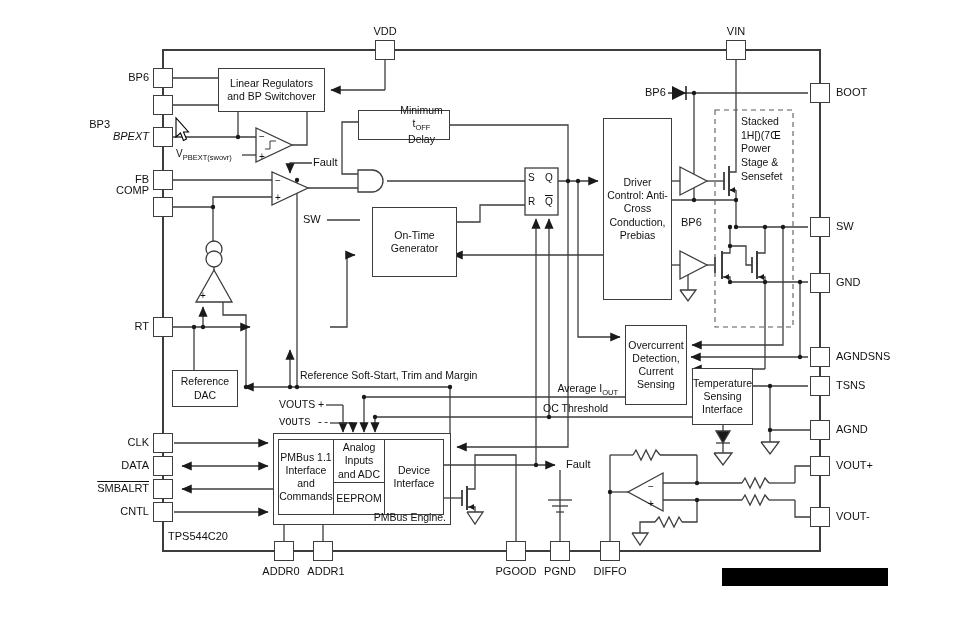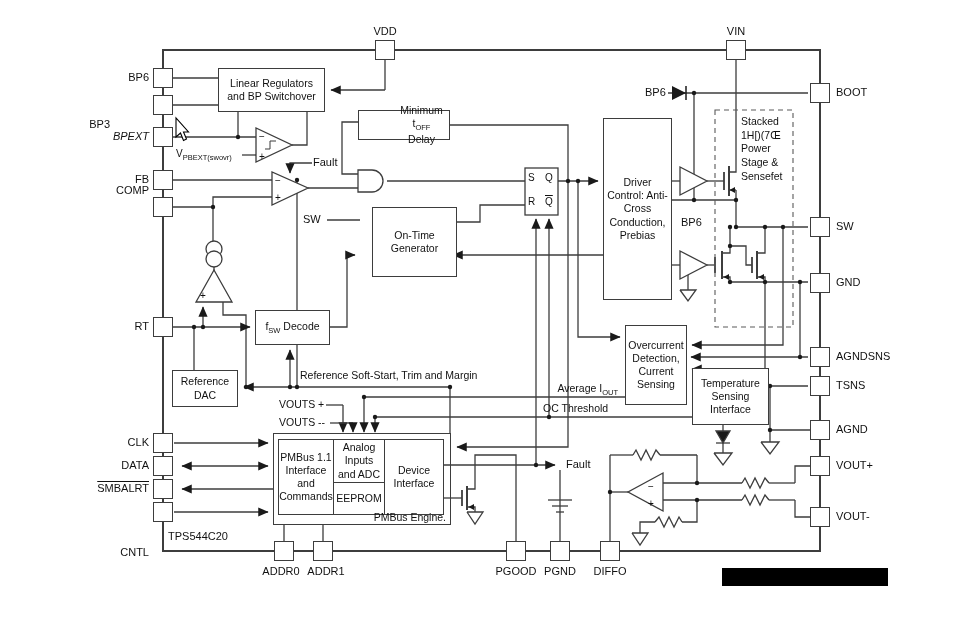--- a/index.html
+++ b/index.html
@@ -246,33 +246,30 @@
 
 <div class="blk" style="left:218px;top:68px;width:107px;height:44px;">
   <span>Linear Regulators and BP Switchover</span>
     </div>
 <div class="blk" style="left:358px;top:110px;width:92px;height:30px;padding-left:36px;">
   <span><span>Minimum t</span><sub>OFF</sub><br><span>Delay</span></span>
     </div>
 <div class="blk" style="left:360px;top:207px;width:85px;height:70px;margin-left:12px;">
   <span>On-Time Generator</span>
     </div>
-<div class="blk" style="left:255px;top:310px;width:75px;height:35px;">
-  <span><span>f</span><sub>SW</sub><span> Decode</span></span>
-    </div>
 <div class="blk" style="left:172px;top:370px;width:66px;height:37px;">
   <span>Reference DAC</span>
     </div>
 <div class="blk" style="left:603px;top:118px;width:69px;height:182px;">
   <span>Driver Control: Anti-Cross Conduction, Prebias</span>
     </div>
 <div class="blk" style="left:625px;top:325px;width:62px;height:80px;">
   <span>Overcurrent Detection, Current Sensing</span>
     </div>
-<div class="blk" style="left:692px;top:368px;width:77px;height:57px;">
+<div class="blk" style="left:692px;top:368px;width:61px;height:57px;">
   <span>Temperature Sensing Interface</span>
     </div>
 
 <div class="stacktext" style="left:741px;top:115px;width:50px;">
   <span>Stacked</span>
   <span>1H[)(7Œ</span>
   <span>Power</span>
   <span>Stage &amp;</span>
   <span>Sensefet</span>
 </div>
@@ -325,21 +322,21 @@
 
 <div class="lbl rt" style="right:821px;top:71px;">BP6</div>
 <div class="lbl rt" style="right:860px;top:98px;margin-top:20px;">BP3</div>
 <div class="lbl rt" style="right:821px;top:130px;font-style:italic;">BPEXT</div>
 <div class="lbl rt" style="right:821px;top:173px;">FB</div>
 <div class="lbl rt" style="right:821px;top:184px;">COMP</div>
 <div class="lbl rt" style="right:821px;top:320px;">RT</div>
 <div class="lbl rt" style="right:821px;top:436px;">CLK</div>
 <div class="lbl rt" style="right:821px;top:459px;">DATA</div>
 <div class="lbl rt ovl" style="right:821px;top:482px;margin-left:44px;">SMBALRT</div>
-<div class="lbl rt" style="right:821px;top:505px;margin-top:41px;">CNTL</div>
+<div class="lbl rt" style="right:821px;top:505px;">CNTL</div>
 <div class="lbl" style="left:836px;top:86px;">BOOT</div>
 <div class="lbl" style="left:836px;top:220px;">SW</div>
 <div class="lbl" style="left:836px;top:276px;">GND</div>
 <div class="lbl" style="left:836px;top:350px;">AGNDSNS</div>
 <div class="lbl" style="left:836px;top:379px;">TSNS</div>
 <div class="lbl" style="left:836px;top:423px;">AGND</div>
 <div class="lbl" style="left:836px;top:459px;">VOUT+</div>
 <div class="lbl" style="left:836px;top:510px;">VOUT-</div>
 <div class="lbl ctr" style="left:385px;top:25px;">VDD</div>
 <div class="lbl ctr" style="left:736px;top:25px;">VIN</div>
@@ -352,18 +349,18 @@
 <div class="lbl" style="left:313px;top:156px;">Fault</div>
 <div class="lbl" style="left:566px;top:458px;">Fault</div>
 <div class="lbl" style="left:303px;top:213px;">SW</div>
 <div class="lbl" style="left:645px;top:86px;">BP6</div>
 <div class="lbl" style="left:681px;top:216px;">BP6</div>
 <div class="lbl small" style="left:176px;top:148px;"><span>V</span><sub>PBEXT(swovr)</sub></div>
 <div class="lbl" style="left:300px;top:369px;font-size:10.5px;">Reference Soft-Start, Trim and Margin</div>
 <div class="lbl rt" style="right:352px;top:382px;font-size:10.5px;"><span>Average I</span><sub>OUT</sub></div>
 <div class="lbl" style="left:543px;top:402px;font-size:10.5px;">OC Threshold</div>
 <div class="lbl" style="left:279px;top:398px;font-size:10.5px;">VOUTS +</div>
-<div class="lbl" style="left:279px;top:416px;font-size:10.5px;">VOUTS --</div>
+<div class="lbl" style="left:279px;top:416px;font-size:10.5px;font-family:Liberation Mono, monospace;">VOUTS --</div>
 <div class="lbl" style="left:168px;top:530px;">TPS544C20</div>
 
 <div class="blackbar" style="left:722px;top:568px;width:166px;height:18px;"></div>
 
 </div>
 
 </body></html>

